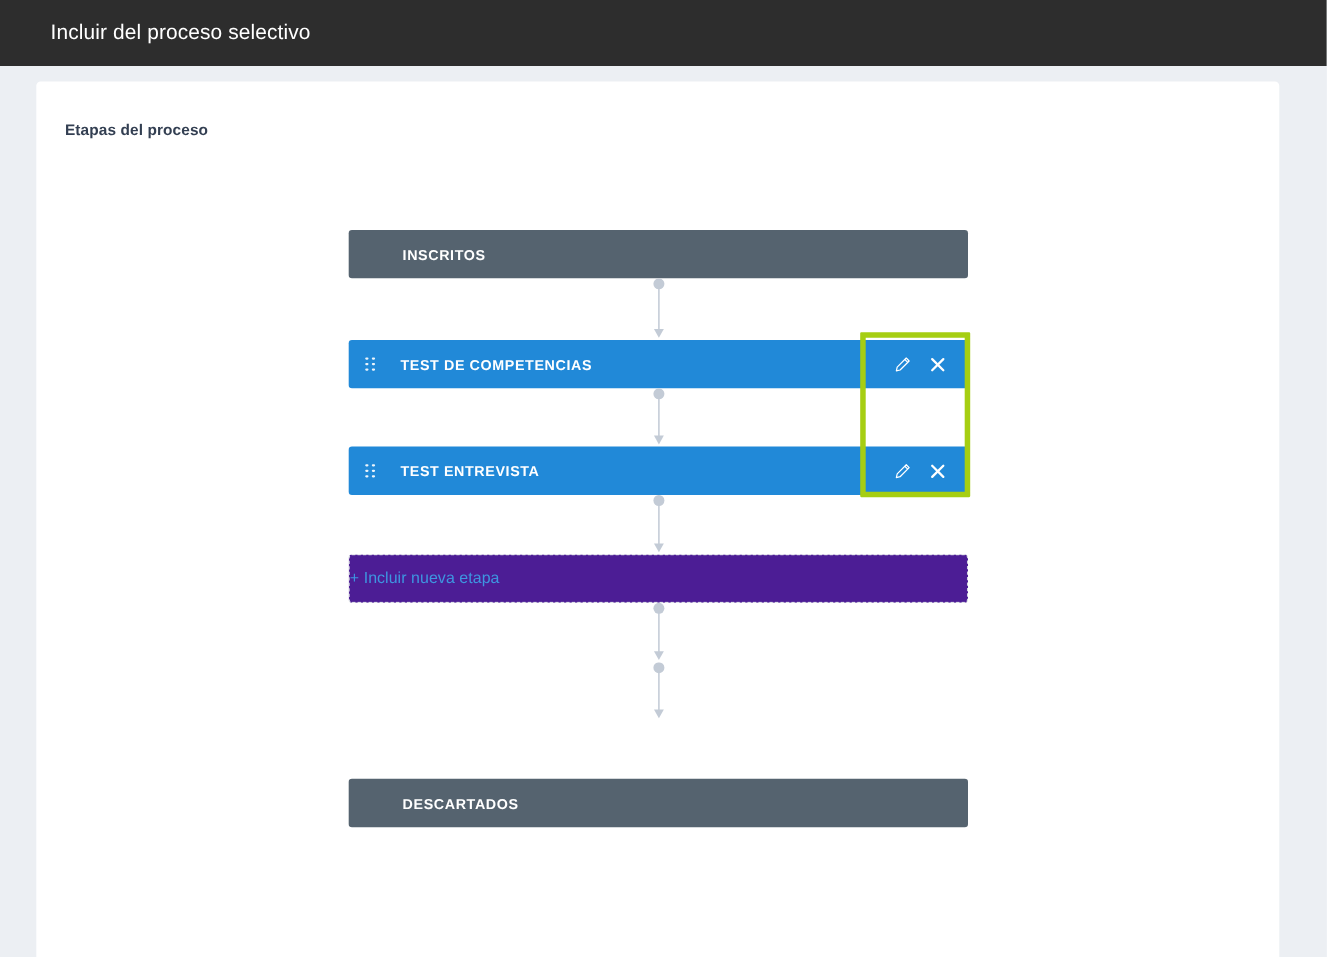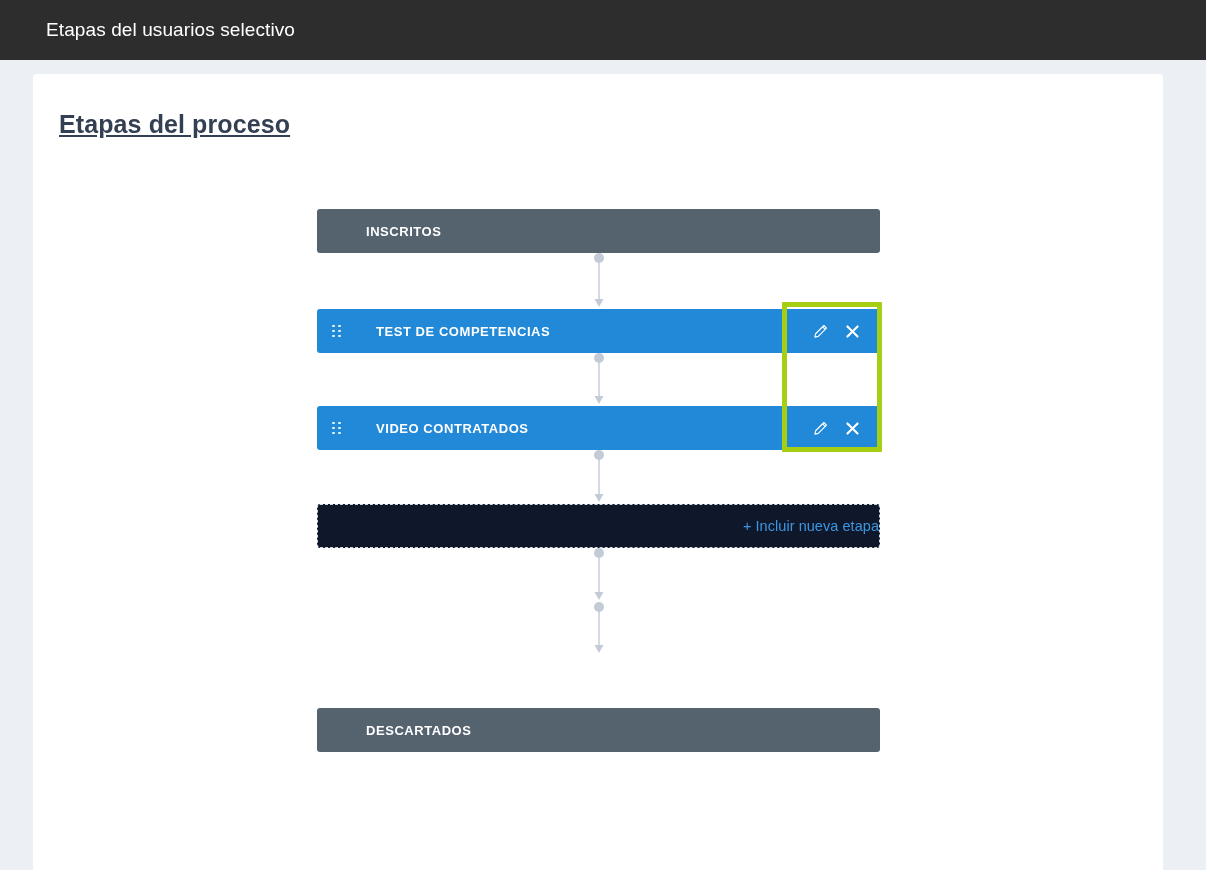--- a/index.html
+++ b/index.html
@@ -35,25 +35,24 @@
     left: 33px; top: 74px;
     width: 1130px; height: 810px;
     background: #ffffff;
     border-radius: 4px 4px 0 0;
     overflow: hidden;
   }
 
   .card-heading {
     position: absolute;
     left: 26px; top: 36px;
-    font-size: 25px;
+    font-size: 14px;
     font-weight: bold;
     color: #333f52;
     letter-spacing: .1px;
-    text-decoration: underline;
   }
   .card-sub {
     position: absolute;
     left: 26px; top: 75px;
     font-size: 14.5px;
     color: #8e9bb3;
     letter-spacing: .05px;
     white-space: nowrap;
   }
 
@@ -78,21 +77,21 @@
 
   .stage-label {
     font-size: 13px;
     font-weight: bold;
     letter-spacing: .55px;
     color: #ffffff;
     white-space: nowrap;
     padding-left: 17px;
   }
   .stage.fixed .stage-label  { margin-left: 32px; }
-  .stage.custom .stage-label { margin-left: 18px; }
+  .stage.custom .stage-label { margin-left: 6px; }
 
   
   .drag-handle {
     margin-left: 15px;
     width: 9px; height: 13px;
     display: grid;
     grid-template-columns: 3px 3px;
     grid-template-rows: 3px 3px 3px;
     gap: 2px 3px;
     cursor: grab;
@@ -120,24 +119,24 @@
     cursor: pointer;
     background: none; border: 0; padding: 0;
   }
   .act-btn svg { display: block; }
 
   
   .add-stage {
     width: 563px; height: 44px;
     border: 1px dashed #d5dae1;
     border-radius: 3px;
-    background: #0f172a;
-    display: flex;
-    align-items: center;
-    justify-content: flex-end;
+    background: #4c1d95;
+    display: flex;
+    align-items: center;
+    justify-content: flex-start;
     cursor: pointer;
   }
   .add-stage span {
     font-size: 14.5px;
     color: #3e95e0;
     letter-spacing: .05px;
   }
 
   
   .connector {
@@ -156,21 +155,21 @@
     border: 5px solid #a6ce12;
     border-radius: 1px;
     pointer-events: none;
     z-index: 40;
   }
 </style>
 </head>
 <body>
 
 <div class="topbar">
-  <div class="topbar-title">Etapas del usuarios selectivo</div>
+  <div class="topbar-title">Incluir del proceso selectivo</div>
 </div>
 
 <div class="card">
 
   <div class="card-heading">Etapas del proceso</div>
 
   <div class="flow">
 
     <div class="stage fixed">
       <span class="stage-label">INSCRITOS</span>
@@ -220,21 +219,21 @@
 
     <div class="stage custom">
       <span class="drag-handle">
         <i></i>
           <i></i>
           <i></i>
           <i></i>
           <i></i>
           <i></i>
       </span>
-      <span class="stage-label">VIDEO CONTRATADOS</span>
+      <span class="stage-label">TEST ENTREVISTA</span>
       <span class="stage-actions">
         <button class="act-btn" aria-label="Editar">
           <svg width="15" height="15" viewBox="0 0 16 16">
             <path d="M11.6 1.6 L14.4 4.4 L5.6 13.2 L2 14 L2.8 10.4 Z" fill="none" stroke="#ffffff" stroke-width="1.2" stroke-linejoin="round"></path>
             <line x1="10.2" y1="3.0" x2="13.0" y2="5.8" stroke="#ffffff" stroke-width="1.2"></line>
           </svg>
         </button>
         <button class="act-btn" aria-label="Eliminar">
           <svg width="15" height="15" viewBox="0 0 16 16">
             <line x1="2.6" y1="2.6" x2="13.4" y2="13.4" stroke="#ffffff" stroke-width="2.2" stroke-linecap="round"></line>

